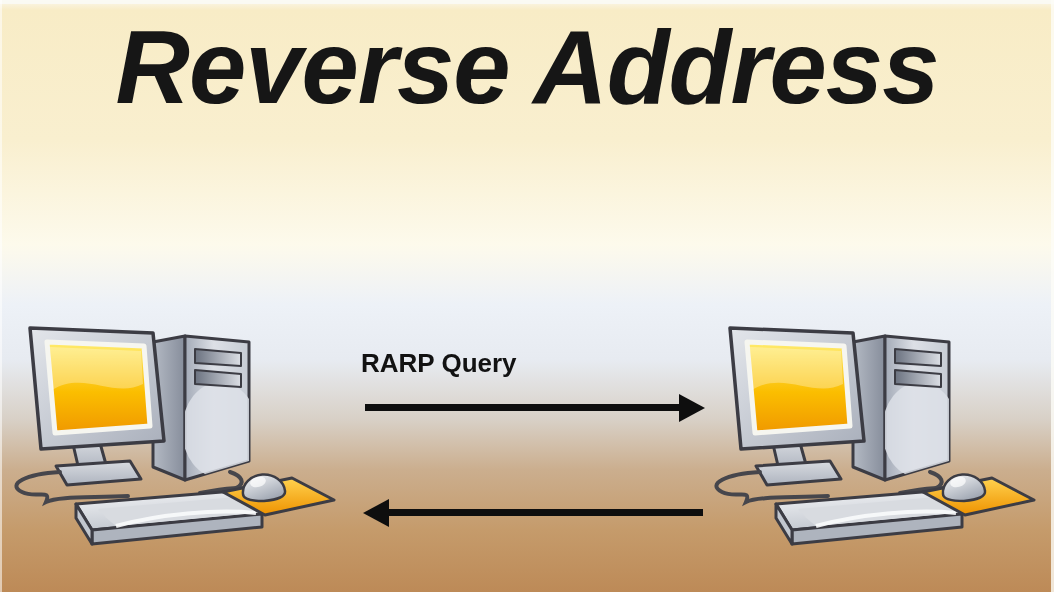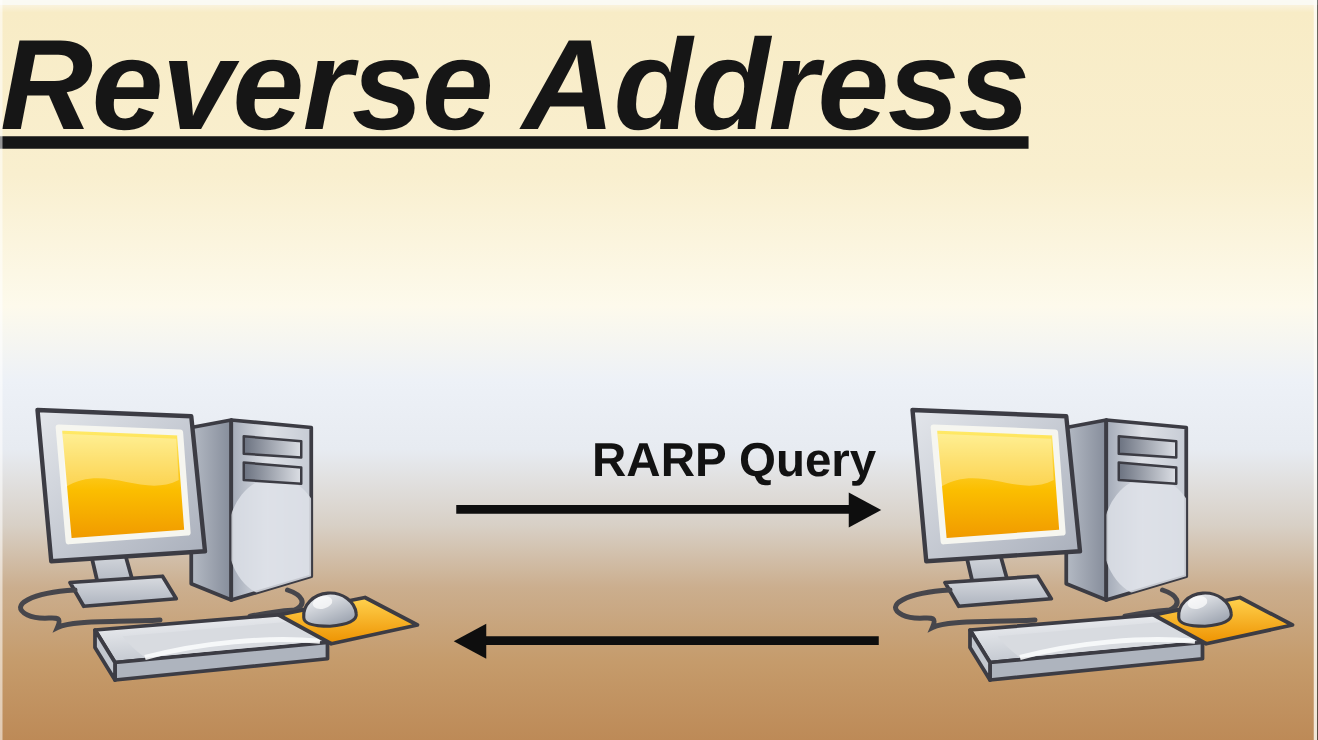--- a/index.html
+++ b/index.html
@@ -22,45 +22,45 @@
       #BD8A57 592px);
   }
   .edge { position: absolute; z-index: 9; pointer-events: none; }
   .edge-top    { top: 0; left: 0; right: 0; height: 4px; background: rgba(250,250,244,0.92); }
   .edge-right  { top: 0; right: 0; bottom: 0; width: 3px; background: rgba(252,252,248,0.8); }
   .edge-left   { top: 0; left: 0; bottom: 0; width: 2px; background: rgba(255,255,255,0.55); }
 
   .title {
     position: absolute;
     top: 12px; left: 0; right: 0;
+    text-align: center;
     color: #161616;
     font-size: 103px;
     line-height: 112px;
     font-weight: bold;
     font-style: italic;
     letter-spacing: -1px;
     white-space: nowrap;
-    text-decoration: underline;
   }
 
   .pc {
     position: absolute;
     width: 360px;
     height: 300px;
     top: 300px;
   }
   .pc-left  { left: 0; }
   .pc-right { left: 700px; }
 
   .xfer-label {
     position: absolute;
     left: 361px;
     width: 340px;
-    text-align: right;
-    font-size: 38px;
+    text-align: left;
+    font-size: 26px;
     font-weight: bold;
     color: #121212;
     white-space: nowrap;
   }
   .label-query    { top: 348px; }
   .label-response { top: 450px; }
 
   .arrow { position: absolute; width: 340px; height: 30px; }
   .arrow-query    { left: 365px; top: 393px; }
   .arrow-response { left: 363px; top: 498px; }

